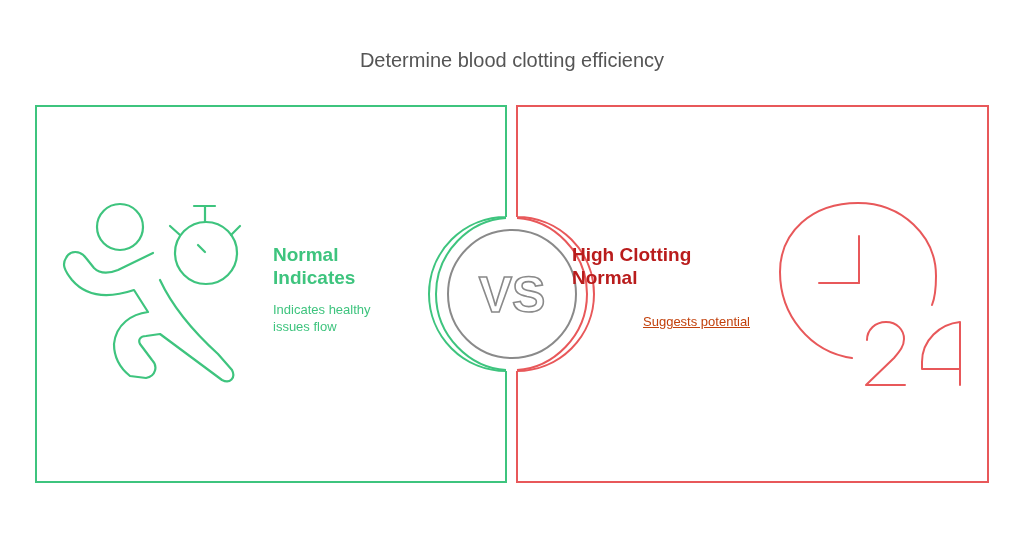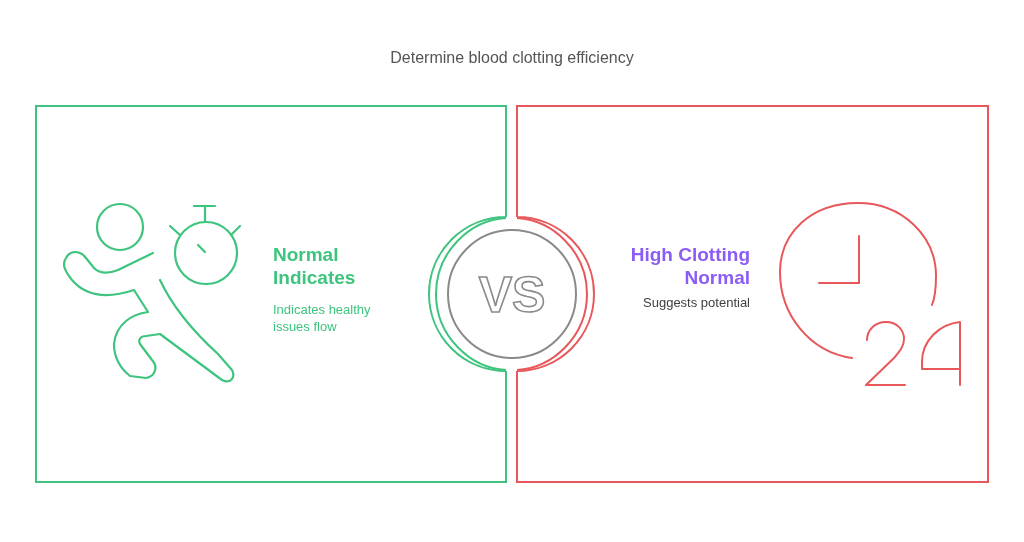--- a/index.html
+++ b/index.html
@@ -1,24 +1,24 @@
 <!DOCTYPE html>
 <html><head>
   <meta charset="utf-8">
   <style>
     html, body { margin: 0; padding: 0; background: #ffffff; }
     body { width: 1024px; height: 542px; position: relative; overflow: hidden; font-family: "Liberation Sans", sans-serif; }
-    .title { position: absolute; left: 0; width: 1024px; top: 49px; text-align: center; font-size: 16px; color: #555555; }
+    .title { position: absolute; left: 0; width: 1024px; top: 49px; text-align: center; font-size: 20px; color: #555555; }
     svg.frame { position: absolute; left: 0; top: 0; }
     .heading { position: absolute; font-weight: bold; font-size: 19px; line-height: 23px; }
     .desc { position: absolute; font-size: 13px; line-height: 17px; }
     .left-heading { left: 273px; top: 243px; color: #3ec47e; width: 140px; }
     .left-desc { left: 273px; top: 301px; color: #3ec47e; width: 140px; }
-    .right-heading { right: 274px; top: 243px; color: #8b5cf6; width: 160px; text-align: right; }
-    .right-desc { right: 274px; top: 294px; color: #404040; width: 160px; text-align: right; }
+    .right-heading { right: 292px; top: 243px; color: #b91c1c; width: 160px; }
+    .right-desc { right: 274px; top: 313px; color: #c2410c; width: 160px; text-align: right; text-decoration: underline; }
   </style>
 </head>
 <body>
 
 <div class="title">Determine blood clotting efficiency</div>
 
 <svg class="frame" width="1024" height="542" viewBox="0 0 1024 542">
 
   <path d="M506,217 L506,106 L36,106 L36,482 L506,482 L506,371
            M506,217 A77,77 0 0 0 506,371" fill="none" stroke="#3ec47e" stroke-width="2"></path>

